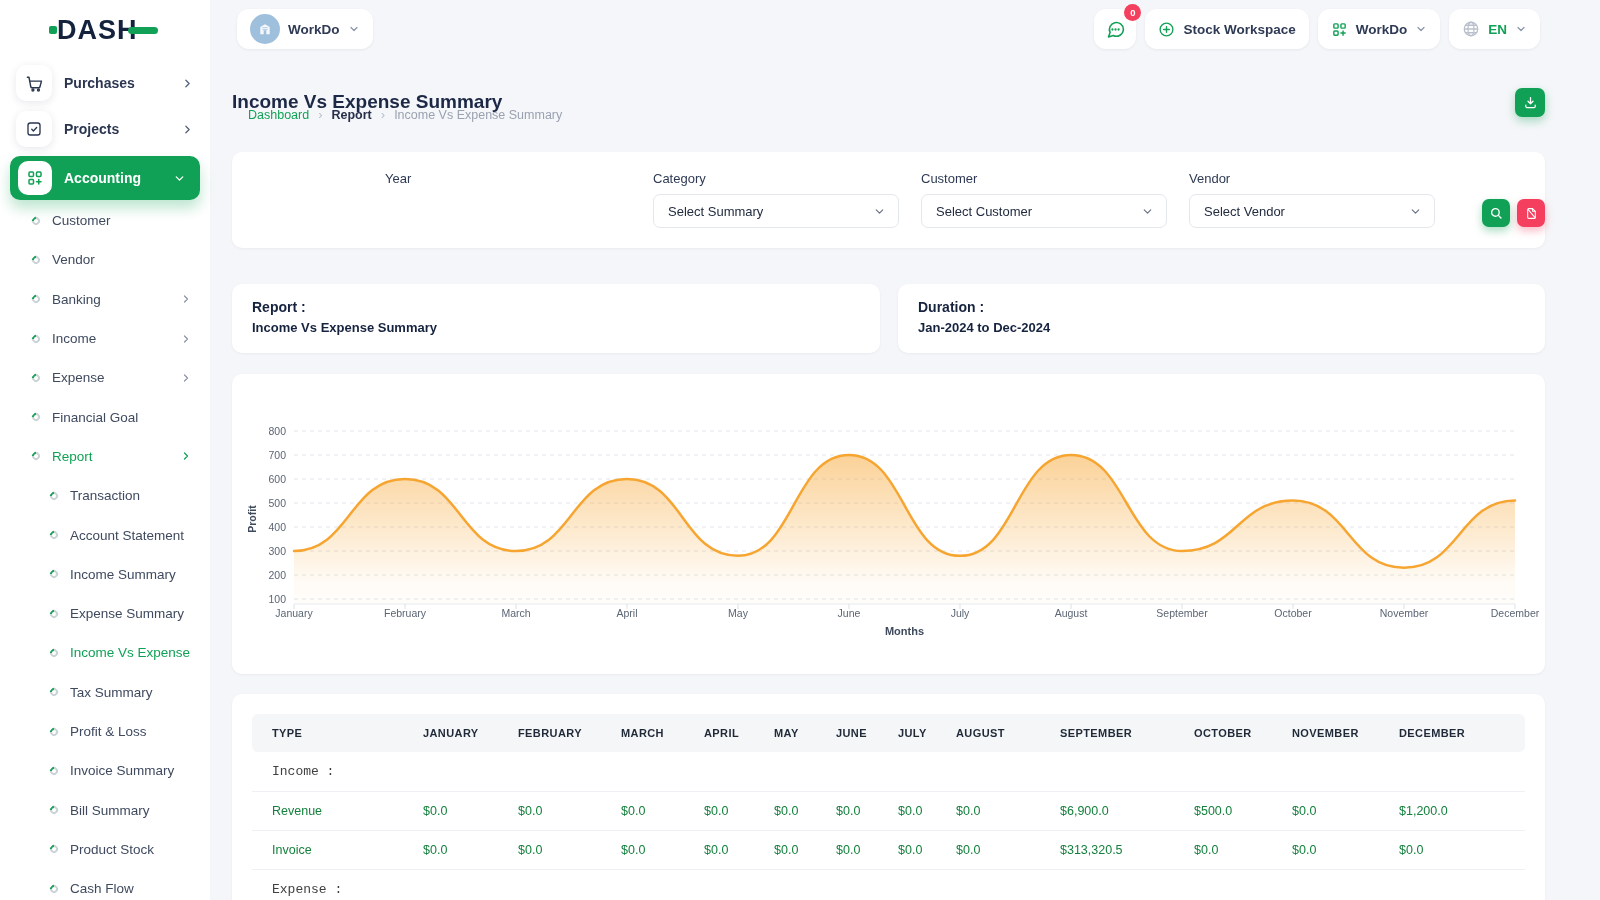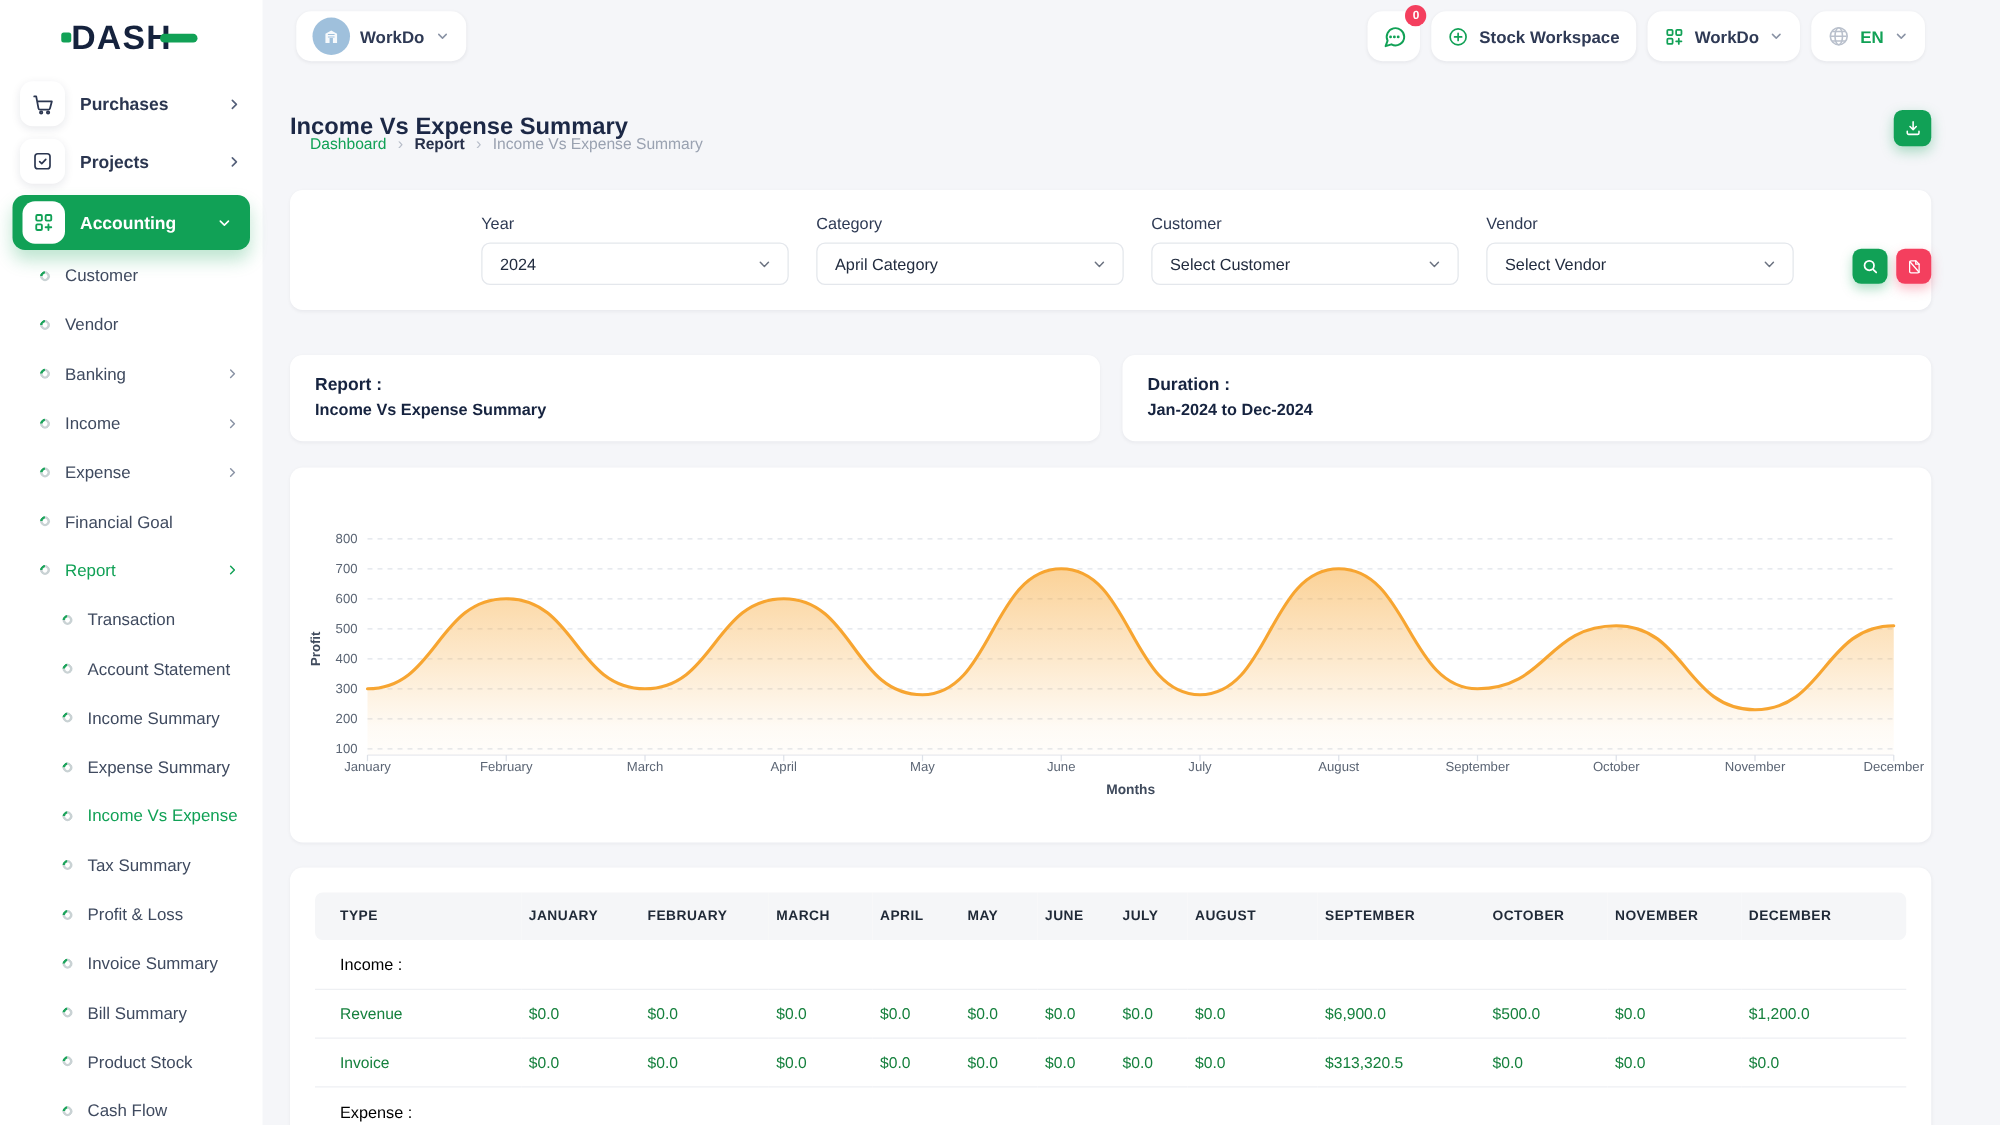--- a/index.html
+++ b/index.html
@@ -86,21 +86,21 @@
     border-radius:10px 10px 0 0; overflow:hidden; }
   table { width:100%; border-collapse:collapse; table-layout:fixed; }
   thead th { background:#f5f6f8; font-size:11px; font-weight:700; letter-spacing:.4px; color:#1f2937; text-align:left;
     padding:13px 6px; }
   thead th:first-child { padding-left:20px; border-radius:6px 0 0 6px; }
   thead th:last-child { border-radius:0 6px 6px 0; }
   tbody td { font-size:12.5px; color:#15803d; padding:12px 6px; }
   tbody td:first-child { padding-left:20px; }
   tbody tr { border-top:1px solid #eef0f3; }
   tbody tr:first-child { border-top:none; }
-  tr.section td { font-size:13px; color:#000000; }
+  tr.section td { font-size:13px; color:#404040;font-family:Liberation Mono, monospace; }
 </style>
 </head>
 <body>
 
 <aside class="sidebar">
   <div class="logo-wrap">
     <span class="logo-dot"></span>
     <span class="logo-text">DASH</span>
     <span class="logo-bar"></span>
   </div>
@@ -335,33 +335,25 @@
     <svg width="15" height="15" viewBox="0 0 24 24" fill="none" stroke="currentColor" stroke-width="2" stroke-linecap="round" stroke-linejoin="round">
         <path d="M12 4v10m0 0-4-4m4 4 4-4"></path>
         <path d="M4.5 16v2.2a1.8 1.8 0 0 0 1.8 1.8h11.4a1.8 1.8 0 0 0 1.8-1.8V16"></path>
       </svg>
   </div>
 
   <section class="filter-card card">
     <div id="filter-fields" style="display:flex; gap:22px;">
         <div class="filter-field">
     <div class="f-label">Year</div>
-    <div class="f-select">
-      <span class="f-value">2024</span>
-      <span class="chev">
-        <svg width="13" height="13" viewBox="0 0 24 24" fill="none" stroke="currentColor" stroke-width="2.2" stroke-linecap="round" stroke-linejoin="round">
-                <path d="m6 9 6 6 6-6"></path>
-              </svg>
-      </span>
-    </div>
   </div>
         <div class="filter-field">
     <div class="f-label">Category</div>
     <div class="f-select">
-      <span class="f-value">April Category</span>
+      <span class="f-value">Select Summary</span>
       <span class="chev">
         <svg width="13" height="13" viewBox="0 0 24 24" fill="none" stroke="currentColor" stroke-width="2.2" stroke-linecap="round" stroke-linejoin="round">
                 <path d="m6 9 6 6 6-6"></path>
               </svg>
       </span>
     </div>
   </div>
         <div class="filter-field">
     <div class="f-label">Customer</div>
     <div class="f-select">

